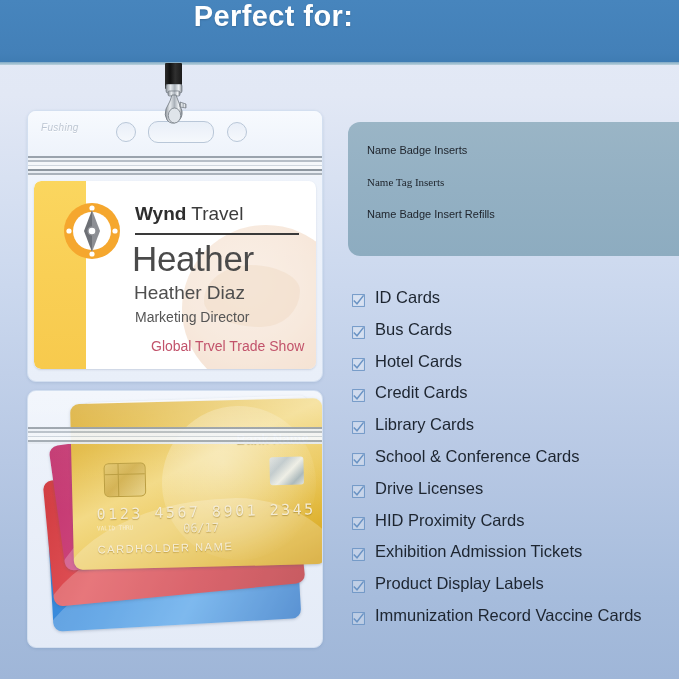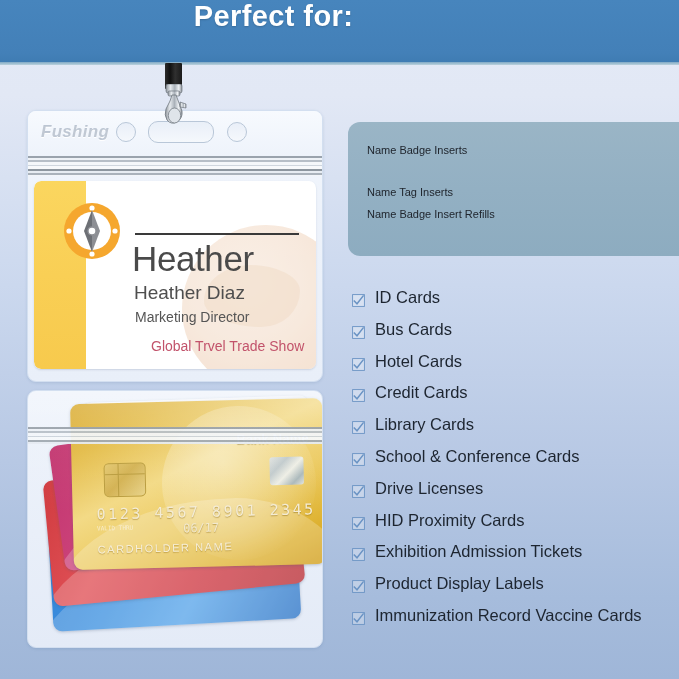--- a/index.html
+++ b/index.html
@@ -78,23 +78,23 @@
   }
   #badge-header-strip {
     position: absolute;
     left: 0; top: 0;
     width: 294px; height: 45px;
     background: linear-gradient(to bottom, #f7fafe 0%, #eef3fb 100%);
   }
   #brand-emboss {
     position: absolute;
     left: 13px; top: 11px;
-    font-size: 17px;
+    font-size: 10px;
     font-style: italic;
-    font-weight: bold;
+    font-weight: normal;
     color: rgba(140,155,175,0.55);
     text-shadow: 0 1px 0 rgba(255,255,255,0.95);
     letter-spacing: 0.3px;
   }
   .punch-hole {
     position: absolute;
     top: 11px;
     width: 18px; height: 18px;
     border: 1px solid #b9c7d8;
     border-radius: 50%;
@@ -404,21 +404,21 @@
     box-sizing: border-box;
   }
   .highlight-item {
     position: absolute;
     left: 19px;
     font-size: 11px;
     color: #20262e;
     white-space: nowrap;
   }
   #hl-0 { top: 22px; }
-  #hl-1 { top: 64px; }
+  #hl-1 { top: 54px; font-family: Liberation Serif, serif; }
   #hl-2 { top: 86px; }
 
   #check-list {
     position: absolute;
     left: 352px; top: 288px;
     width: 327px;
   }
   .check-row {
     position: relative;
     height: 31.8px;
@@ -480,20 +480,21 @@
         <circle cx="32" cy="32" r="28" fill="#f5a72e"></circle>
         <circle cx="32" cy="32" r="19" fill="#ffffff"></circle>
         <circle cx="32" cy="9" r="2.6" fill="#ffffff"></circle>
         <circle cx="32" cy="55" r="2.6" fill="#ffffff"></circle>
         <circle cx="9" cy="32" r="2.6" fill="#ffffff"></circle>
         <circle cx="55" cy="32" r="2.6" fill="#ffffff"></circle>
         <path d="M32 11 L40 32 L32 53 Z" fill="#8d8f94"></path>
         <path d="M32 11 L24 32 L32 53 Z" fill="#6d7075"></path>
         <circle cx="32" cy="32" r="4" fill="#ffffff" stroke="#8d8f94" stroke-width="1.4"></circle>
       </svg>
+      <div id="insert-company"><span class="bold">Wynd</span><span> Travel</span></div>
       <div id="insert-rule"></div>
       <div id="insert-firstname">Heather</div>
       <div id="insert-fullname">Heather Diaz</div>
       <div id="insert-role">Marketing Director</div>
       <div id="insert-event">Global Trvel Trade Show</div>
     </div>
   </div>
 
   <div id="card-pouch">
     <div class="bank-card" id="card-blue">

